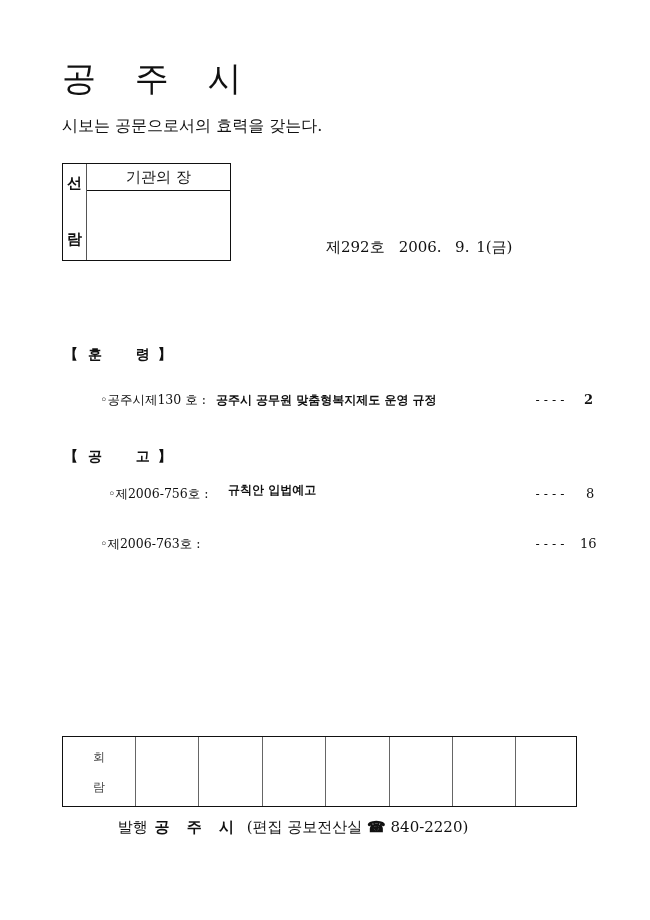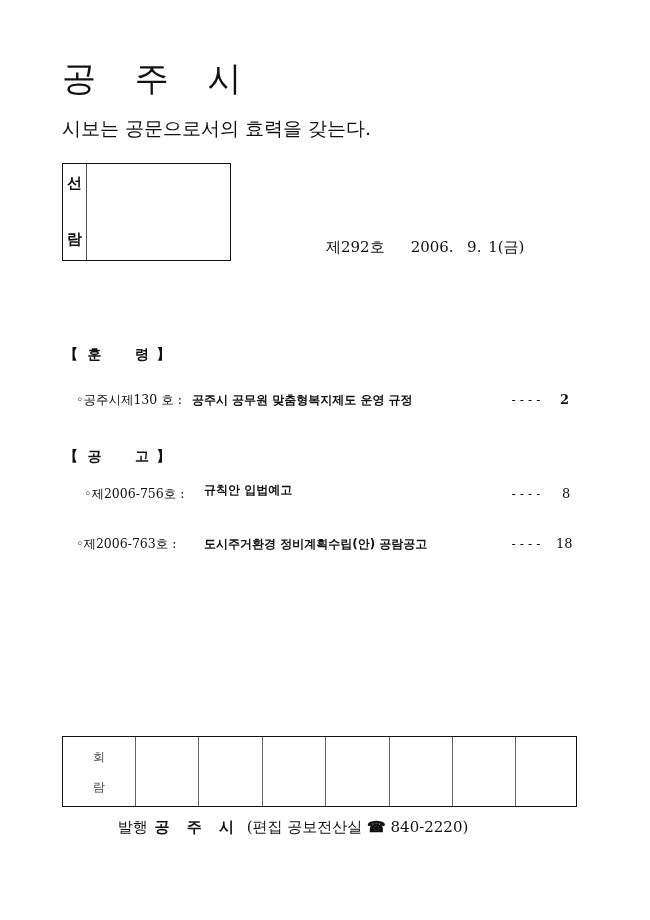--- a/index.html
+++ b/index.html
@@ -1,28 +1,28 @@
 <!DOCTYPE html>
 <html><head>
 <meta charset="utf-8">
 <style>
   html, body { margin:0; padding:0; background:#ffffff; }
   body { width:650px; height:920px; position:relative; overflow:hidden;
          font-family:"DejaVu Serif", serif; color:#111; }
   .abs { position:absolute; }
   .title { left:62px; top:56px; font-size:34px; letter-spacing:14px; font-family:"DejaVu Sans", sans-serif; font-weight:normal; color:#111; }
-  .subtitle { left:62px; top:116px; font-size:19px; font-family:"DejaVu Serif", serif; }
+  .subtitle { left:62px; top:116px; font-size:16px; font-family:"DejaVu Serif", serif; }
   .signbox { left:62px; top:163px; width:169px; height:98px; border:1.5px solid #111; box-sizing:border-box; }
   .signbox .side { position:absolute; left:0; top:0; width:23px; height:100%; border-right:1px solid #555; }
   .signbox .side span { position:absolute; left:0; width:23px; text-align:center; font-size:15px; font-weight:bold; font-family:"DejaVu Sans", sans-serif; }
   .signbox .head { position:absolute; left:24px; top:0; right:0; height:26px; border-bottom:1.5px solid #111; text-align:center; font-size:15px; line-height:26px; font-family:"DejaVu Sans", sans-serif; }
   .issue { left:326px; top:238px; font-size:15px; font-family:"DejaVu Serif", serif; word-spacing:2px; }
-  .issue .date { margin-left:26px; }
-  .section-h { font-size:14px; font-weight:bold; font-family:Liberation Serif, serif; }
-  .entry { font-size:12.5px; }
+  .issue .date { margin-left:14px; }
+  .section-h { font-size:14px; font-weight:bold; font-family:Liberation Sans, sans-serif; }
+  .entry { font-size:12.5px;margin-left:24px; }
   .entry .no { font-family:"DejaVu Serif", serif; }
   .entry .ttl { font-weight:bold; font-family:"DejaVu Sans", sans-serif; font-size:12px; }
   .entry .dash { font-family:"DejaVu Sans Mono", monospace; font-size:12px; letter-spacing:1px; }
   .entry .pg { font-family:"DejaVu Serif", serif; font-size:13px; }
   .circ { left:62px; top:736px; width:515px; height:71px; border:1.5px solid #111; box-sizing:border-box; display:flex; }
   .circ .cell { border-right:1px solid #666; box-sizing:border-box; height:100%; position:relative; }
   .circ .cell:last-child { border-right:none; }
   .circ .label span { position:absolute; left:0; width:100%; text-align:center; font-size:12px; color:#444; font-family:"DejaVu Sans", sans-serif; }
   .footer { left:0; width:586px; top:818px; text-align:center; font-size:15px; font-family:"DejaVu Serif", serif; }
   .footer .city { font-weight:bold; letter-spacing:6px; font-family:"DejaVu Sans", sans-serif; margin:0 2px; }
@@ -32,20 +32,21 @@
 <body>
 
 <div class="abs title">공 주 시</div>
 <div class="abs subtitle">시보는 공문으로서의 효력을 갖는다.</div>
 
 <div class="abs signbox">
   <div class="side">
     <span style="top:10px;">선</span>
     <span style="top:66px;">람</span>
   </div>
+  <div class="head">기관의 장</div>
 </div>
 
 <div class="abs issue">
   <span>제292호</span><span class="date" style="white-space:pre;">2006.  9. 1(금)</span>
 </div>
 
 <div class="abs section-h" style="left:64px; top:346px;">
   <span>【</span>
   <span style="margin-left:6px;">훈</span>
   <span style="margin-left:30px;">령</span>
@@ -68,23 +69,22 @@
 
 <div class="abs entry" style="left:76px; top:478px; width:510px; height:34px;">
   <span class="no abs" style="left:8px; top:8px;"><span>◦</span><span>제2006-756호 :</span></span>
   <span class="ttl abs" style="left:128px; top:4px;">규칙안 입법예고</span>
   <span class="dash abs" style="left:434px; top:9px;">----</span>
   <span class="pg abs" style="left:486px; top:8px;">8</span>
 </div>
 
 <div class="abs entry" style="left:76px; top:536px; width:510px; height:18px;text-decoration:underline;">
   <span class="no abs" style="left:0; top:0;"><span>◦</span><span>제2006-763호 :</span></span>
-  <span class="ttl abs" style="left:128px; top:0;">도시주거환경 정비계획수립(안) 공람공고</span>
   <span class="dash abs" style="left:434px; top:1px;">----</span>
-  <span class="pg abs" style="left:480px; top:0;">18</span>
+  <span class="pg abs" style="left:480px; top:0;">16</span>
 </div>
 
 <div class="abs circ">
   <div class="cell label" style="width:73px;">
     <span style="top:12px;">회</span>
     <span style="top:42px;">람</span>
   </div>
   <div class="cell" style="width:63px;"></div>
   <div class="cell" style="width:64px;"></div>
   <div class="cell" style="width:63px;"></div>

